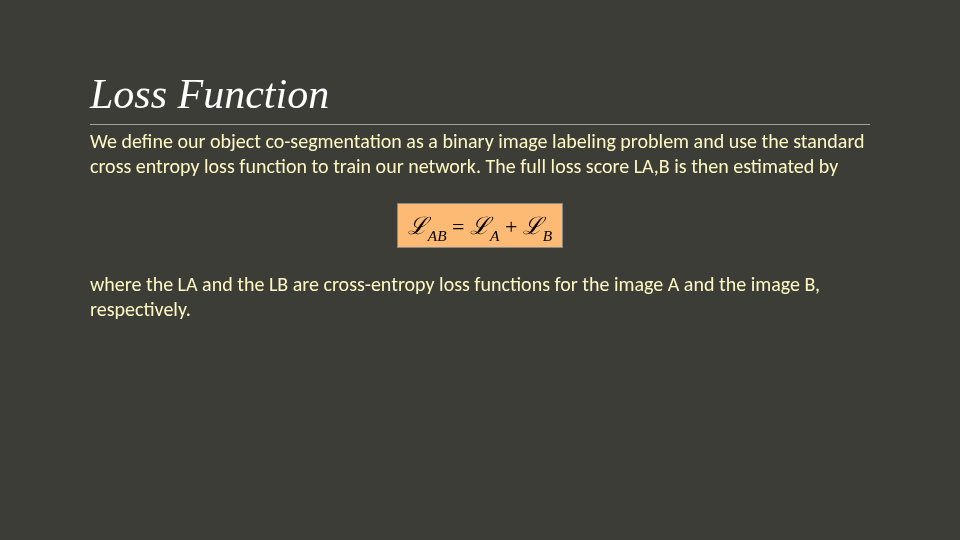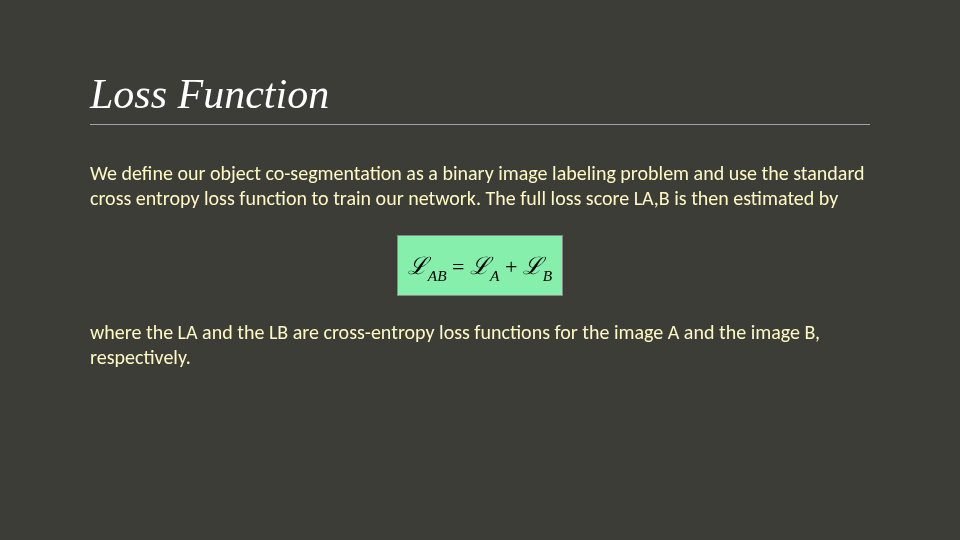--- a/index.html
+++ b/index.html
@@ -11,37 +11,37 @@
       padding: 70px 90px 0 90px;
     }
     .title {
       font-family: 'Georgia', 'Times New Roman', serif;
       font-style: italic;
       font-size: 42px;
       font-weight: 400;
       color: #ffffff;
       border-bottom: 1px solid #a0a0a0;
       padding-bottom: 6px;
-      margin-bottom: 36px;
+      margin-bottom: 4px;
     }
     .body-text {
       font-size: 20px;
       line-height: 1.25;
       color: #fef9c3;
       font-weight: 400;
     }
     .equation-wrap {
       margin: 24px 0 24px 0;
       display: flex;
       justify-content: center;
     }
     .equation {
-      background: #86efac;
+      background: #fdba74;
       color: #000000;
-      padding: 12px 10px;
+      padding: 4px 10px;
       border: 1px solid #888;
       font-family: 'Georgia', 'Cambria Math', serif;
       font-size: 22px;
       display: inline-block;
       white-space: nowrap;
     }
     .equation .cal {
       font-family: 'Brush Script MT', 'Lucida Calligraphy', cursive;
       font-size: 24px;
       font-style: italic;

